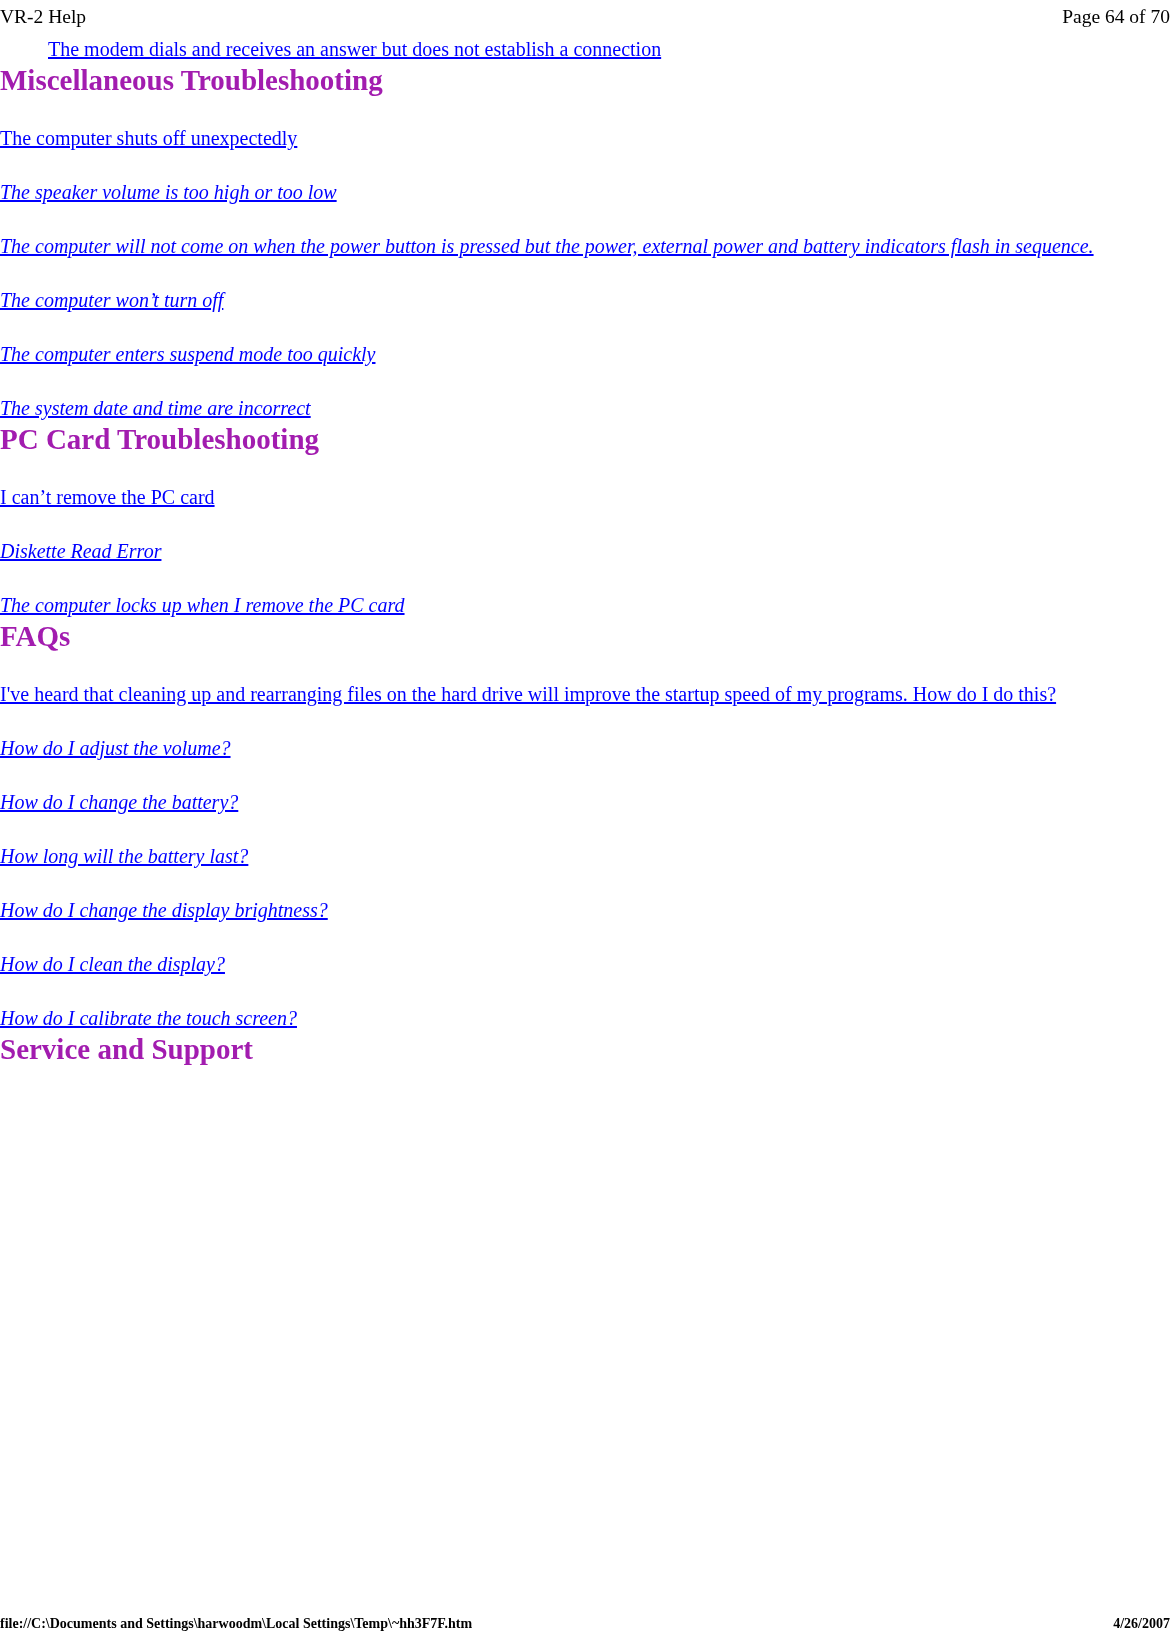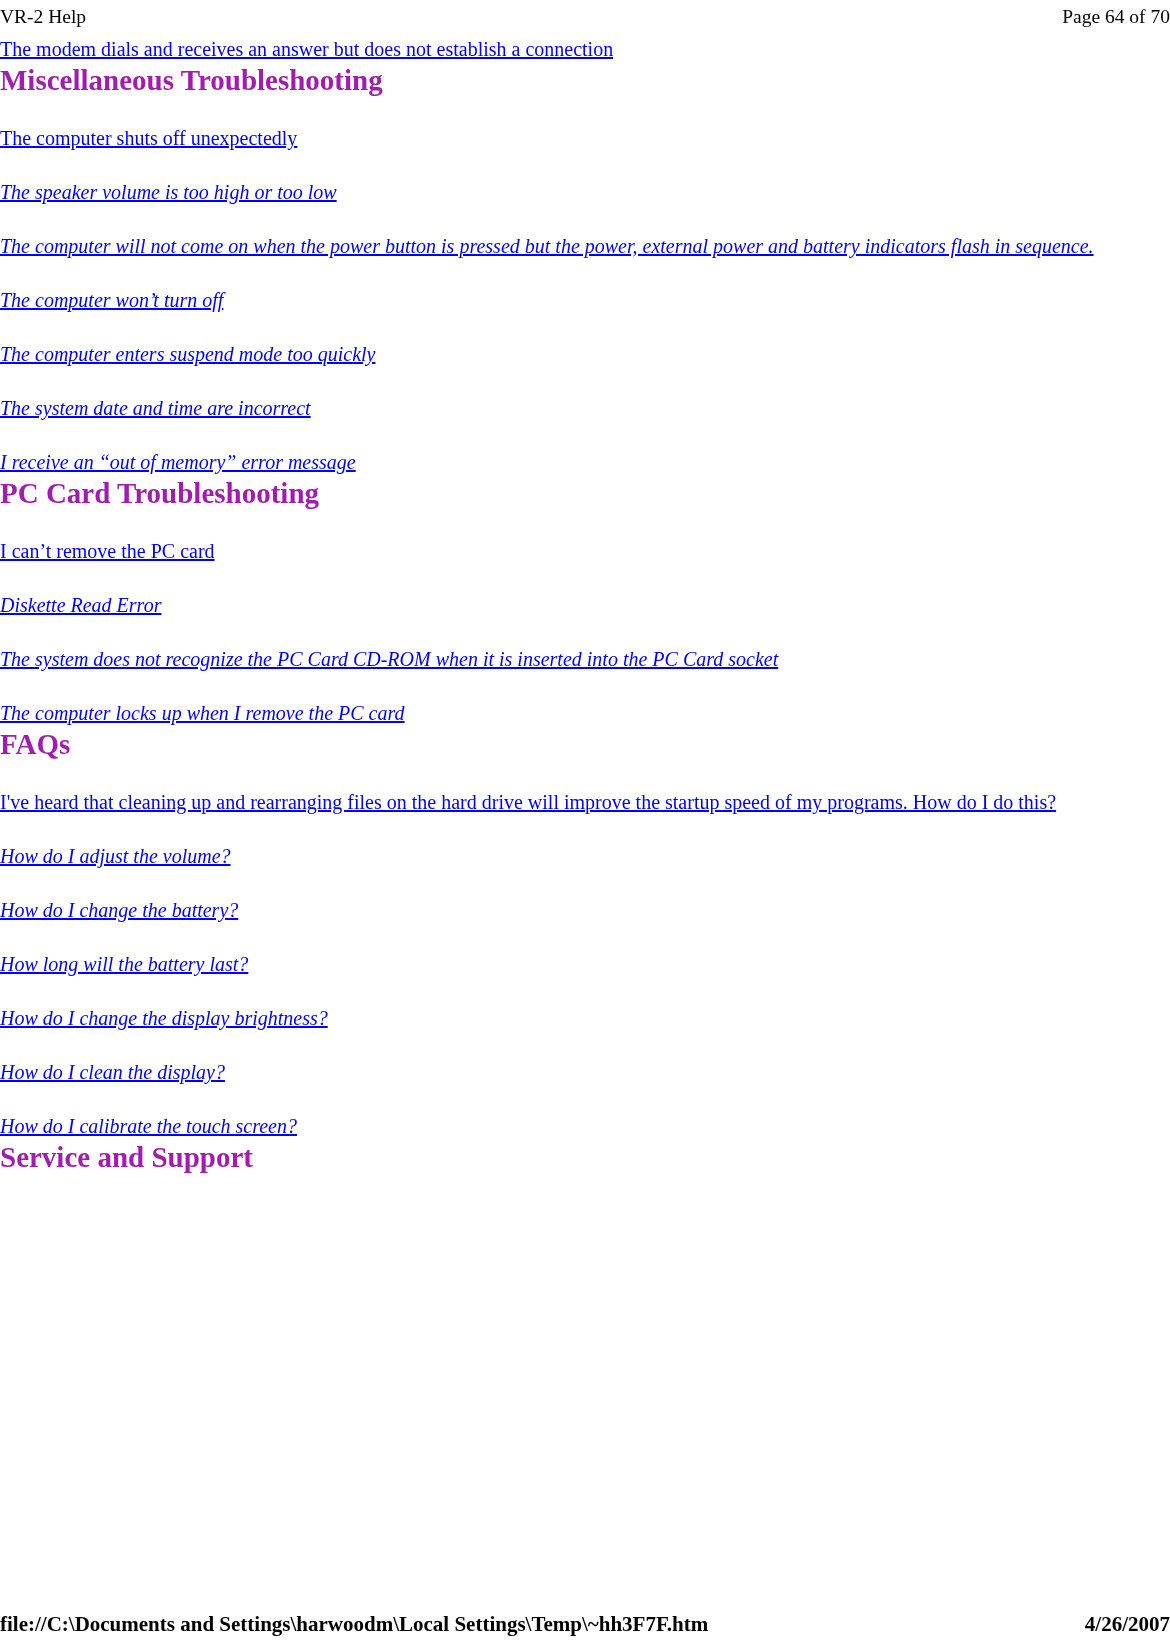--- a/index.html
+++ b/index.html
@@ -67,35 +67,35 @@
   }
   .doc-link {
     color: #0000ff;
     text-decoration: underline;
     text-underline-offset: 1px;
     cursor: pointer;
   }
 
   
   .sp-link      { margin-top: 27px; font-style: italic; }
-  .sp-first     { margin-top: 6px;  }
+  .sp-first     { margin-top: 6px; padding-left: 48px;  }
   .sp-head      { margin-top: 34px; }
   .sp-head-tight{ margin-top: 32px; }
   .after-head   { margin-top: 28px; }
 
   
   .page-footer {
     position: absolute;
     left: 0;
     bottom: 8px;
     width: 1170px;
     display: flex;
     justify-content: space-between;
     align-items: baseline;
-    font-size: 21px;
+    font-size: 14px;
     line-height: 26px;
     font-weight: bold;
     color: #000000;
   }
   .page-footer .ftr-left  { text-align: left;  white-space: pre; }
   .page-footer .ftr-right { text-align: center; white-space: pre; }
 </style>
 </head>
 <body>
 
@@ -125,34 +125,28 @@
     </p>
     <p class="link-row sp-link">
       <a class="doc-link" href="#">The computer won’t turn off</a>
     </p>
     <p class="link-row sp-link">
       <a class="doc-link" href="#">The computer enters suspend mode too quickly</a>
     </p>
     <p class="link-row sp-link">
       <a class="doc-link" href="#">The system date and time are incorrect</a>
     </p>
-    <p class="link-row sp-link">
-      <a class="doc-link" href="#">I receive an “out of memory” error message</a>
-    </p>
 
     <h1 class="section sp-head-tight">PC Card Troubleshooting</h1>
 
     <p class="link-row after-head">
       <a class="doc-link" href="#">I can’t remove the PC card</a>
     </p>
     <p class="link-row sp-link">
       <a class="doc-link" href="#">Diskette Read Error</a>
-    </p>
-    <p class="link-row sp-link">
-      <a class="doc-link" href="#">The system does not recognize the PC Card CD-ROM when it is inserted into the PC Card socket</a>
     </p>
     <p class="link-row sp-link">
       <a class="doc-link" href="#">The computer locks up when I remove the PC card</a>
     </p>
 
     <h1 class="section sp-head-tight">FAQs</h1>
 
     <p class="link-row after-head">
       <a class="doc-link" href="#">I've heard that cleaning up and rearranging files on the hard drive will improve the startup speed of my programs. How do I do this?</a>
     </p>

